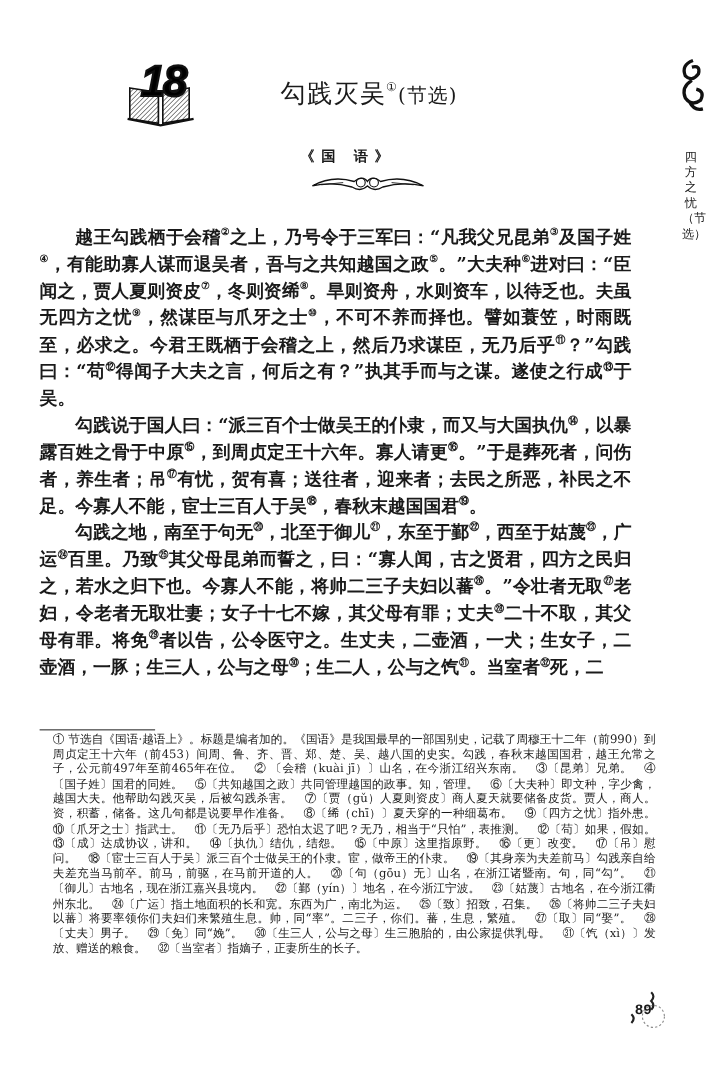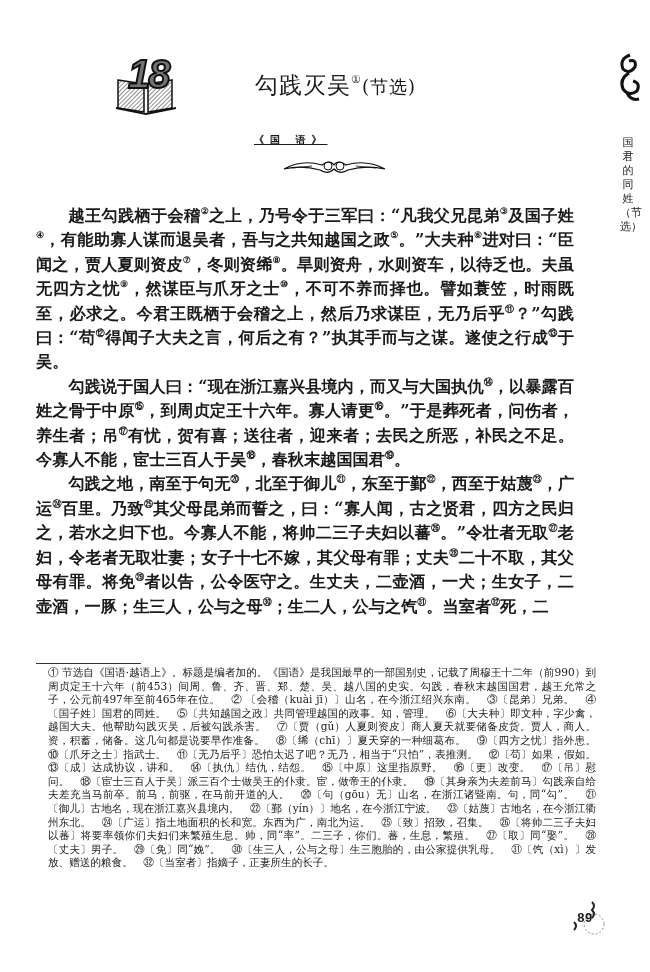--- a/index.html
+++ b/index.html
@@ -2,21 +2,21 @@
 <html><head>
 <meta charset="utf-8">
 <style>
   html, body { margin:0; padding:0; background:#ffffff; }
   body { width:650px; height:972px; position:relative; overflow:hidden;
          font-family:"DejaVu Serif", "Liberation Serif", serif; color:#1a1a1a; }
   .lesson-badge { position:absolute; left:114px; top:58px; width:66px; height:58px; }
   .title { position:absolute; left:255px; top:70px; font-size:23px; letter-spacing:1px; white-space:nowrap; }
   .title sup { font-size:11px; vertical-align:10px; }
   .title .sel { font-size:18px; }
-  .source { position:absolute; left:254px; top:133px; font-size:10px; font-weight:bold; letter-spacing:6px; white-space:nowrap;text-decoration:underline; }
+  .source { position:absolute; left:273px; top:133px; font-size:13px; font-weight:bold; letter-spacing:6px; white-space:nowrap; }
   .ornament { position:absolute; left:282px; top:155px; width:105px; height:22px; }
   .corner-orn { position:absolute; left:617px; top:53px; width:26px; height:50px; }
   .side-title { position:absolute; left:620px; top:136px; width:16px; font-size:11px; line-height:14px; text-align:center; word-break:break-all; }
   .body-text { position:absolute; left:36px; top:204px; width:538px; font-size:16.2px; line-height:24.4px; text-align:justify;font-weight:bold; }
   .body-text p { margin:0; text-indent:2em; }
   .body-text sup { font-size:9px; vertical-align:7px; line-height:0; }
   .rule { position:absolute; left:36px; top:663px; width:105px; border-top:1px solid #333; }
   .notes { position:absolute; left:48px; top:666px; width:548px; font-size:10.6px; line-height:13.6px; text-align:justify; }
   .notes p { margin:0; }
   .pageno { position:absolute; left:570px; top:900px; width:40px; height:40px; }
@@ -29,44 +29,44 @@
   <svg width="66" height="58" viewBox="0 0 66 58">
     <defs>
       <pattern id="hatch" width="3" height="3" patternUnits="userSpaceOnUse" patternTransform="rotate(45)">
         <line x1="0" y1="0" x2="0" y2="3" stroke="#222" stroke-width="1"></line>
       </pattern>
     </defs>
     <path d="M4 22 L30 26 L30 54 L4 50 Z" fill="url(#hatch)" stroke="#111" stroke-width="1.5"></path>
     <path d="M58 22 L34 26 L34 54 L58 50 Z" fill="url(#hatch)" stroke="#111" stroke-width="1.5"></path>
     <path d="M2 50 L32 56 L62 50" fill="none" stroke="#111" stroke-width="2"></path>
   </svg>
-  <span style="position:absolute;left:14px;top:-6px;font-family:'Liberation Sans',sans-serif;font-style:italic;font-weight:bold;font-size:40px;color:#737373;-webkit-text-stroke:2px #111;letter-spacing:-2px;">18</span>
+  <span style="position:absolute;left:14px;top:-6px;font-family:'Liberation Sans',sans-serif;font-style:italic;font-weight:bold;font-size:40px;color:#000000;-webkit-text-stroke:2px #111;letter-spacing:-2px;">18</span>
 </div>
 
 <div class="title">
   <span>勾践灭吴</span><sup>①</sup><span class="sel">(节选)</span>
 </div>
 
 <div class="source">《国 语》</div>
 <svg class="ornament" viewBox="0 0 105 22">
   <path d="M2 14 Q20 4 40 10 Q48 4 52 10 Q56 4 64 10 Q84 4 103 14 Q84 10 66 15 Q58 20 52 14 Q46 20 38 15 Q20 10 2 14 Z" fill="#fff" stroke="#111" stroke-width="1.2"></path>
   <circle cx="46" cy="11" r="4" fill="none" stroke="#111"></circle>
   <circle cx="58" cy="11" r="4" fill="none" stroke="#111"></circle>
   <path d="M10 13 L30 11 M74 11 L94 13" stroke="#111" stroke-width="0.8"></path>
 </svg>
 
 <svg class="corner-orn" viewBox="0 0 26 50">
   <path d="M13 2 Q2 6 6 16 Q12 22 18 14 Q20 6 12 8 M12 20 Q2 26 6 36 Q12 44 20 38 Q24 30 16 28 M10 40 Q14 48 22 46" fill="none" stroke="#111" stroke-width="3"></path>
 </svg>
 
-<div class="side-title">国君的同姓（节选）</div>
+<div class="side-title">四方之忧（节选）</div>
 
 <div class="body-text">
   <p id="p0"><span>越王勾践栖于会稽</span><sup>②</sup><span>之上，乃号令于三军曰：“凡我父兄昆弟</span><sup>③</sup><span>及国子姓</span><sup>④</sup><span>，有能助寡人谋而退吴者，吾与之共知越国之政</span><sup>⑤</sup><span>。”大夫种</span><sup>⑥</sup><span>进对曰：“臣闻之，贾人夏则资皮</span><sup>⑦</sup><span>，冬则资𫄨</span><sup>⑧</sup><span>。旱则资舟，水则资车，以待乏也。夫虽无四方之忧</span><sup>⑨</sup><span>，然谋臣与爪牙之士</span><sup>⑩</sup><span>，不可不养而择也。譬如蓑笠，时雨既至，必求之。今君王既栖于会稽之上，然后乃求谋臣，无乃后乎</span><sup>⑪</sup><span>？”勾践曰：“苟</span><sup>⑫</sup><span>得闻子大夫之言，何后之有？”执其手而与之谋。遂使之行成</span><sup>⑬</sup><span>于吴。</span></p>
-  <p id="p1"><span>勾践说于国人曰：“现在浙江嘉兴县境内，而又与大国执仇</span><sup>⑭</sup><span>，以暴露百姓之骨于中原</span><sup>⑮</sup><span>，到周贞定王十六年。寡人请更</span><sup>⑯</sup><span>。”于是葬死者，问伤者，养生者；吊</span><sup>⑰</sup><span>有忧，贺有喜；送往者，迎来者；去民之所恶，补民之不足。今寡人不能，宦士三百人于吴</span><sup>⑱</sup><span>，春秋末越国国君</span><sup>⑲</sup><span>。</span></p>
+  <p id="p1"><span>勾践说于国人曰：“派三百个士做吴王的仆隶，而又与大国执仇</span><sup>⑭</sup><span>，以暴露百姓之骨于中原</span><sup>⑮</sup><span>，到周贞定王十六年。寡人请更</span><sup>⑯</sup><span>。”于是葬死者，问伤者，养生者；吊</span><sup>⑰</sup><span>有忧，贺有喜；送往者，迎来者；去民之所恶，补民之不足。今寡人不能，宦士三百人于吴</span><sup>⑱</sup><span>，春秋末越国国君</span><sup>⑲</sup><span>。</span></p>
   <p id="p2"><span>勾践之地，南至于句无</span><sup>⑳</sup><span>，北至于御儿</span><sup>㉑</sup><span>，东至于鄞</span><sup>㉒</sup><span>，西至于姑蔑</span><sup>㉓</sup><span>，广运</span><sup>㉔</sup><span>百里。乃致</span><sup>㉕</sup><span>其父母昆弟而誓之，曰：“寡人闻，古之贤君，四方之民归之，若水之归下也。今寡人不能，将帅二三子夫妇以蕃</span><sup>㉖</sup><span>。”令壮者无取</span><sup>㉗</sup><span>老妇，令老者无取壮妻；女子十七不嫁，其父母有罪；丈夫</span><sup>㉘</sup><span>二十不取，其父母有罪。将免</span><sup>㉙</sup><span>者以告，公令医守之。生丈夫，二壶酒，一犬；生女子，二壶酒，一豚；生三人，公与之母</span><sup>㉚</sup><span>；生二人，公与之饩</span><sup>㉛</sup><span>。当室者</span><sup>㉜</sup><span>死，二</span></p>
 </div>
 
 <div class="rule"></div>
 <div class="notes">
   <p>① 节选自《国语·越语上》。标题是编者加的。《国语》是我国最早的一部国别史，记载了周穆王十二年（前990）到周贞定王十六年（前453）间周、鲁、齐、晋、郑、楚、吴、越八国的史实。勾践，春秋末越国国君，越王允常之子，公元前497年至前465年在位。　② 〔会稽（kuài jī）〕山名，在今浙江绍兴东南。　③〔昆弟〕兄弟。　④〔国子姓〕国君的同姓。　⑤〔共知越国之政〕共同管理越国的政事。知，管理。　⑥〔大夫种〕即文种，字少禽，越国大夫。他帮助勾践灭吴，后被勾践杀害。　⑦〔贾（gǔ）人夏则资皮〕商人夏天就要储备皮货。贾人，商人。资，积蓄，储备。这几句都是说要早作准备。　⑧〔𫄨（chī）〕夏天穿的一种细葛布。　⑨〔四方之忧〕指外患。　⑩〔爪牙之士〕指武士。　⑪〔无乃后乎〕恐怕太迟了吧？无乃，相当于“只怕”，表推测。　⑫〔苟〕如果，假如。　⑬〔成〕达成协议，讲和。　⑭〔执仇〕结仇，结怨。　⑮〔中原〕这里指原野。　⑯〔更〕改变。　⑰〔吊〕慰问。　⑱〔宦士三百人于吴〕派三百个士做吴王的仆隶。宦，做帝王的仆隶。　⑲〔其身亲为夫差前马〕勾践亲自给夫差充当马前卒。前马，前驱，在马前开道的人。　⑳〔句（gōu）无〕山名，在浙江诸暨南。句，同“勾”。　㉑〔御儿〕古地名，现在浙江嘉兴县境内。　㉒〔鄞（yín）〕地名，在今浙江宁波。　㉓〔姑蔑〕古地名，在今浙江衢州东北。　㉔〔广运〕指土地面积的长和宽。东西为广，南北为运。　㉕〔致〕招致，召集。　㉖〔将帅二三子夫妇以蕃〕将要率领你们夫妇们来繁殖生息。帅，同“率”。二三子，你们。蕃，生息，繁殖。　㉗〔取〕同“娶”。　㉘〔丈夫〕男子。　㉙〔免〕同“娩”。　㉚〔生三人，公与之母〕生三胞胎的，由公家提供乳母。　㉛〔饩（xì）〕发放、赠送的粮食。　㉜〔当室者〕指嫡子，正妻所生的长子。</p>
 </div>
 
 <div class="pageno">
   <svg width="40" height="40" viewBox="0 0 40 40">

